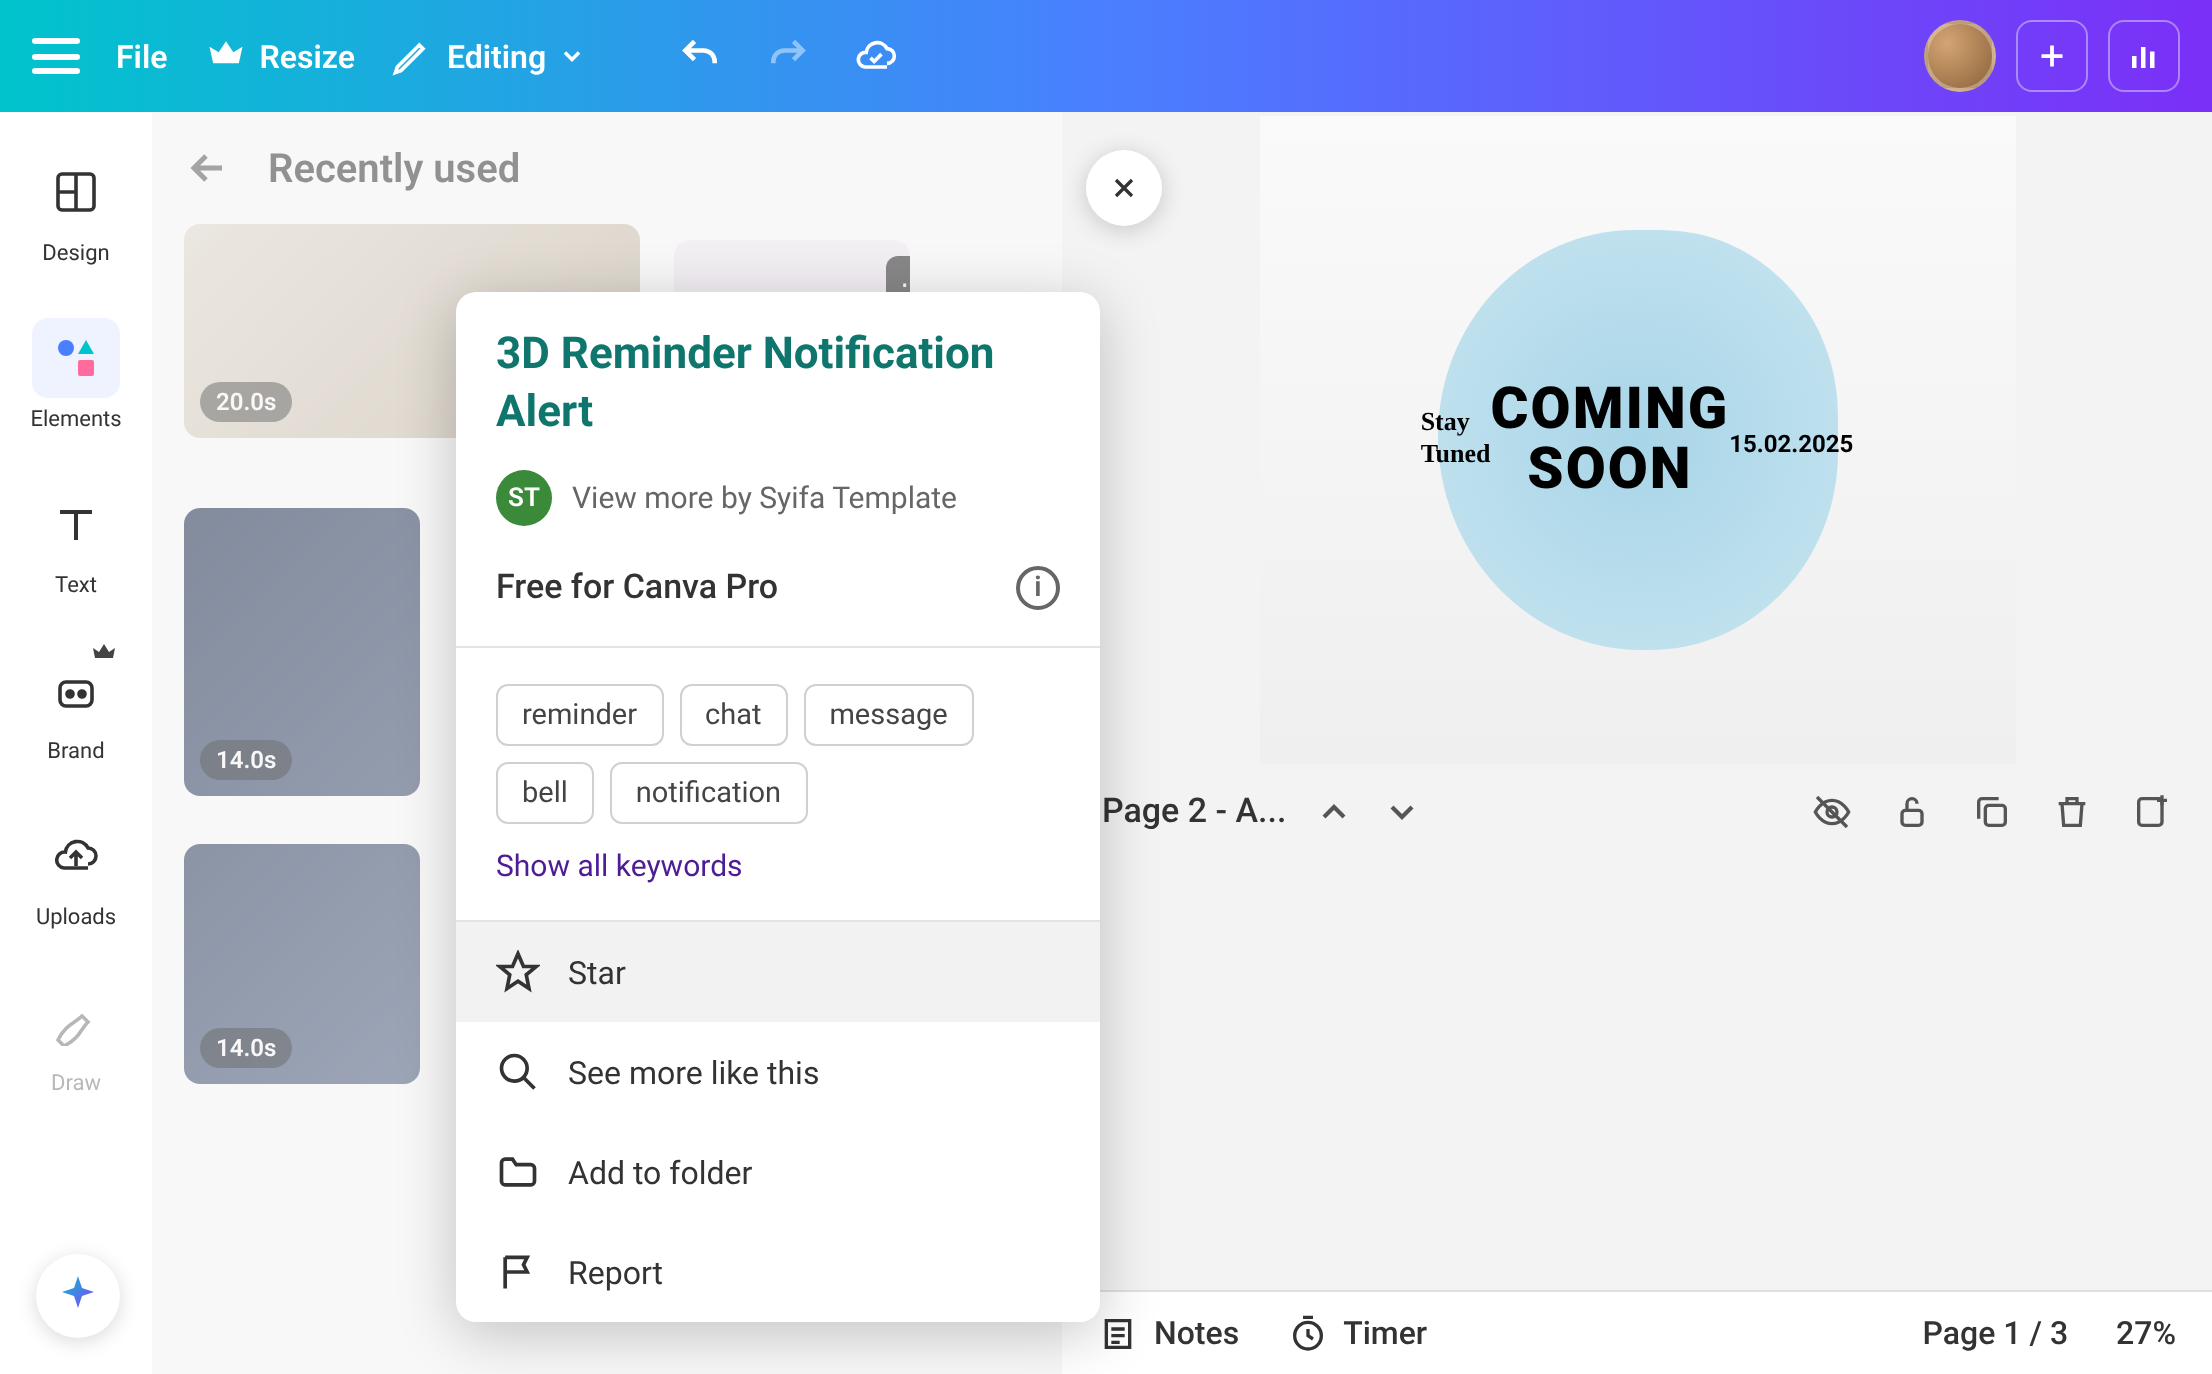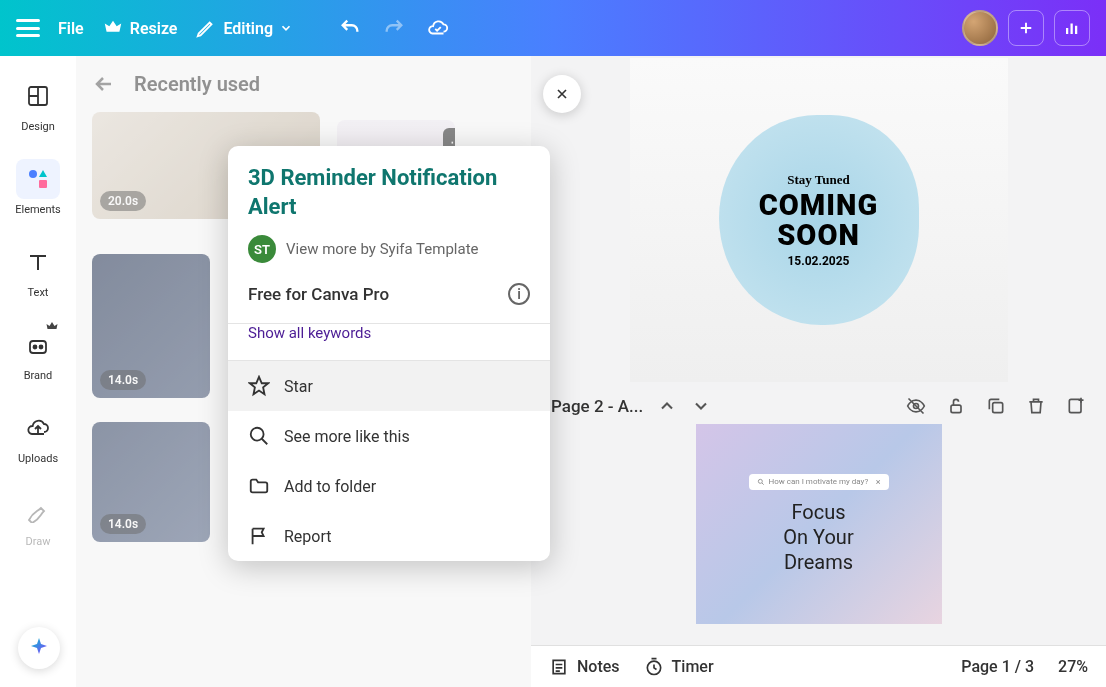--- a/index.html
+++ b/index.html
@@ -57,21 +57,21 @@
 .tag { border: 1px solid #d0d0d0; border-radius: 6px; padding: 6px 12px; font-size: 14.5px; color: #444; cursor: pointer; }
 .show-keywords { color: #4c1d95; font-size: 15px; padding: 0 20px 18px; cursor: pointer; }
 .menu-list { border-top: 1px solid #e4e4e4; }
 .menu-item { display: flex; align-items: center; gap: 14px; padding: 14px 20px; cursor: pointer; font-size: 16px; color: #333; }
 .menu-item:hover, .menu-item.hover { background: #f2f2f2; }
 .menu-icon { width: 22px; height: 22px; }
 
 
 .canvas-area { position: absolute; left: 531px; top: 56px; right: 0; background: #f3f3f4; height: calc(100% - 56px - 42px); overflow: hidden; }
 .page1 { width: 378px; height: 324px; background: linear-gradient(180deg, #fafafa, #efefef); margin: 2px auto 0; position: relative; display: flex; align-items: center; justify-content: center; }
-.hole { width: 200px; height: 210px; background: radial-gradient(circle at 50% 50%, #a8d5e8, #c8e5f0); border-radius: 50% 45% 48% 52%; display: flex; flex-direction: column; align-items: center; justify-content: center; }
+.hole { width: 200px; height: 210px; background: radial-gradient(circle at 50% 50%, #a8d5e8, #c8e5f0); border-radius: 50% 45% 48% 52%; display: flex; flex-direction: row; align-items: center; justify-content: center; }
 .stay-tuned { font-family: Georgia, serif; font-size: 13px; color: #000; margin-bottom: 2px; font-weight: 600; }
 .coming-soon { font-size: 29px; font-weight: 900; color: #000; letter-spacing: 1px; line-height: 1.05; text-align: center; font-family: Arial Black, sans-serif; }
 .date-txt { font-size: 12px; font-weight: 700; color: #000; margin-top: 4px; }
 
 .page-controls { display: flex; align-items: center; gap: 14px; padding: 14px 20px 8px; font-size: 17px; color: #333; }
 .page-num { font-weight: 500; }
 .page-ctl-icon { width: 20px; height: 20px; color: #555; cursor: pointer; }
 .page-controls .right-group { margin-left: auto; display: flex; gap: 20px; }
 
 .page2 { width: 246px; height: 200px; background: linear-gradient(135deg, #d4c5e8, #b8c8e8, #e8d4e0); margin: 0 auto; position: relative; display: flex; flex-direction: column; align-items: center; justify-content: center; }
@@ -253,20 +253,27 @@
     <div class="popup-author">
       <div class="author-avatar">ST</div>
       <div class="author-link">View more by Syifa Template</div>
     </div>
     <div class="license-row">
       <div class="license-text">Free for Canva Pro</div>
       <div class="info-icon">i</div>
     </div>
   </div>
   <div class="divider"></div>
+  <div class="tags">
+    <span class="tag">reminder</span>
+    <span class="tag">chat</span>
+    <span class="tag">message</span>
+    <span class="tag">bell</span>
+    <span class="tag">notification</span>
+  </div>
   <div class="show-keywords">Show all keywords</div>
   <div class="menu-list">
     <div class="menu-item hover">
       <svg class="menu-icon" viewBox="0 0 24 24" fill="none" stroke="#333" stroke-width="2">
           <path d="M12 2l3 7h7l-5.5 4.5L18 21l-6-4-6 4 1.5-7.5L2 9h7l3-7z"></path>
         </svg>
       <span>Star</span>
     </div>
     <div class="menu-item">
       <svg class="menu-icon" viewBox="0 0 24 24" fill="none" stroke="#333" stroke-width="2">
@@ -333,35 +340,20 @@
       <svg class="page-ctl-icon" viewBox="0 0 24 24" fill="none" stroke="#555" stroke-width="2">
           <path d="M4 7h16M9 7V4h6v3M6 7l1 13h10l1-13"></path>
         </svg>
       <svg class="page-ctl-icon" viewBox="0 0 24 24" fill="none" stroke="#555" stroke-width="2">
           <rect x="4" y="4" width="14" height="16" rx="2"></rect>
           <path d="M18 2v6M15 5h6"></path>
         </svg>
     </div>
   </div>
 
-  <div class="page2">
-    <div class="mini-search">
-      <svg width="8" height="8" viewBox="0 0 24 24" fill="none" stroke="#999" stroke-width="3">
-          <circle cx="10" cy="10" r="6"></circle>
-          <path d="M20 20l-5-5"></path>
-        </svg>
-      <span>How can I motivate my day?</span>
-      <span class="sx">×</span>
-    </div>
-    <div class="focus-title">
-      <span>Focus</span><br>
-      <span>On Your</span><br>
-      <span>Dreams</span>
-    </div>
-  </div>
 </div>
 
 <div class="bottom-bar">
   <div class="bottom-item">
     <svg width="20" height="20" viewBox="0 0 24 24" fill="none" stroke="#333" stroke-width="2">
         <path d="M5 4h14v16H5zM8 9h8M8 13h8M8 17h5"></path>
       </svg>
     <span>Notes</span>
   </div>
   <div class="bottom-item">

